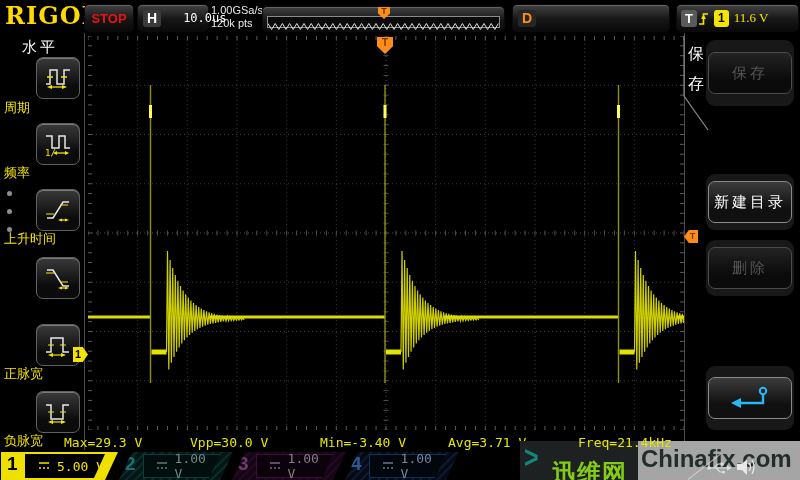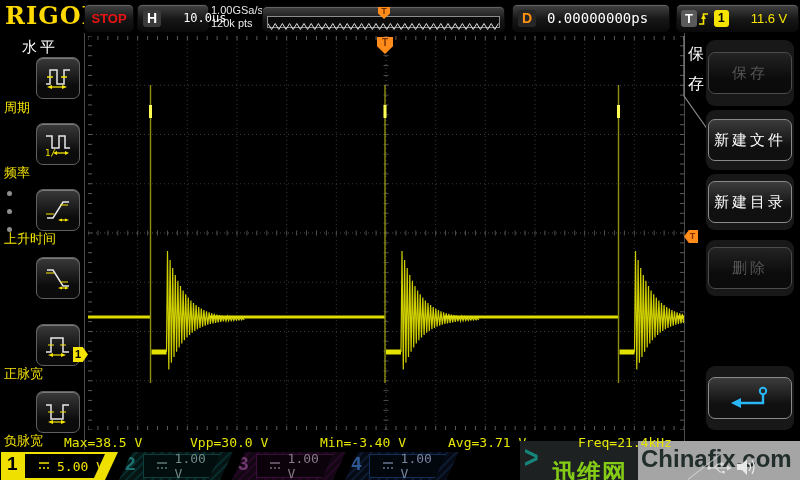--- a/index.html
+++ b/index.html
@@ -21,21 +21,21 @@
   .pvinner{position:absolute;left:4px;right:4px;top:9px;bottom:3px;border:1px solid #8d8d8d;background:#0b0b0b;}
   .pvT{position:absolute;left:115px;top:0;width:12px;height:12px;background:#ff8c1a;
        clip-path:polygon(0 0,100% 0,100% 55%,50% 100%,0 55%);color:#6e2f00;font-weight:bold;
        font-size:9px;text-align:center;line-height:9px;}
   .dbox{left:512px;width:156px;}
   .dchip{color:#ff9010;background:#262626;margin-left:5px;}
   .dval{color:#fff;font-family:"DejaVu Sans Mono",monospace;font-size:14px;margin:0 auto;padding-right:10px;}
   .trbox{left:676px;width:121px;}
   .tchip{color:#fff;background:#5a5a5a;font-size:13px;margin-left:4px;}
   .onechip{color:#000;background:#f5e400;font-size:12px;margin-left:4px;}
-  .tlvl{color:#f5e400;font-family:Liberation Sans, sans-serif;font-size:13px;margin-left:22px;}
+  .tlvl{color:#f5e400;font-family:Liberation Serif, serif;font-size:13px;margin-left:5px;}
   
   .lmhead{position:absolute;left:22px;top:38px;color:#fff;font-size:15px;letter-spacing:3px;}
   .lmbtn{position:absolute;left:36px;width:42px;height:40px;border-radius:7px;
          background:linear-gradient(#3a3a3a,#0b0b0b 70%);border:1px solid #606060;
          box-shadow:inset 0 1px 0 #7a7a7a;display:flex;align-items:center;justify-content:center;}
   .lmlabel{position:absolute;left:4px;width:96px;text-align:left;color:#f5e400;font-size:13px;}
   .dot{position:absolute;left:7px;width:5px;height:5px;border-radius:50%;background:#8f8f8f;}
   .vsep{position:absolute;top:33px;height:417px;width:1px;background:#4a4a4a;}
   
   #scope{position:absolute;left:88px;top:36px;}
@@ -102,21 +102,20 @@
   <div class="tbx preview">
     <div class="pvinner">
       <svg id="pv" width="231" height="10">
           <polyline points="0.0,2.5 3.6,8.5 7.2,2.5 10.8,8.5 14.4,2.5 18.0,8.5 21.6,2.5 25.2,8.5 28.8,2.5 32.4,8.5 36.0,2.5 39.6,8.5 43.2,2.5 46.8,8.5 50.4,2.5 54.0,8.5 57.6,2.5 61.2,8.5 64.8,2.5 68.4,8.5 72.0,2.5 75.6,8.5 79.2,2.5 82.8,8.5 86.4,2.5 90.0,8.5 93.6,2.5 97.2,8.5 100.8,2.5 104.4,8.5 108.0,2.5 111.6,8.5 115.2,2.5 118.8,8.5 122.4,2.5 126.0,8.5 129.6,2.5 133.2,8.5 136.8,2.5 140.4,8.5 144.0,2.5 147.6,8.5 151.2,2.5 154.8,8.5 158.4,2.5 162.0,8.5 165.6,2.5 169.2,8.5 172.8,2.5 176.4,8.5 180.0,2.5 183.6,8.5 187.2,2.5 190.8,8.5 194.4,2.5 198.0,8.5 201.6,2.5 205.2,8.5 208.8,2.5 212.4,8.5 216.0,2.5 219.6,8.5 223.2,2.5 226.8,8.5 230.4,2.5 " fill="none" stroke="#dcdcdc" stroke-width="1"></polyline>
         </svg>
     </div>
     <div class="pvT">T</div>
   </div>
   <div class="tbx dbox">
     <span class="chip dchip">D</span>
-    <span class="dval">0.00000000ps</span>
   </div>
   <div class="tbx trbox">
     <span class="chip tchip">T</span>
     <svg width="13" height="17">
       <path d="M2,14 H6.5 V4 H11" stroke="#f5e400" stroke-width="1.6" fill="none"></path>
       <polygon points="4,9 9,9 6.5,4.5" fill="#f5e400"></polygon>
     </svg>
     <span class="chip onechip">1</span>
     <span class="tlvl">11.6 V</span>
   </div>
@@ -535,21 +534,21 @@
       <rect x="529" y="69" width="3" height="13" fill="#ffff55"></rect>
       <line x1="531.5" y1="316" x2="546.5" y2="316" stroke="#e3e300" stroke-width="5"></line>
       <polyline points="546.5,316 547.5,215.0 548.8,333.6 550.1,224.1 551.4,326.8 552.7,232.1 554.0,320.9 555.3,238.9 556.6,315.8 557.9,244.8 559.2,311.4 560.5,250.0 561.8,307.6 563.1,254.4 564.4,304.3 565.7,258.3 567.0,301.4 568.3,261.6 569.6,298.9 570.9,264.5 572.2,296.8 573.5,267.0 574.8,294.9 576.1,269.1 577.4,293.3 578.7,271.0 580.0,291.9 581.3,272.6 582.6,290.7 583.9,274.0 585.2,289.7 586.5,275.2 587.8,288.8 589.1,276.3 590.4,288.0 591.7,277.2 593.0,287.3 594.3,277.9 595.6,286.8 596.9,278.6 598.2,286.3 599.5,279.2 600.8,285.8 602.1,279.7 603.4,285.4 604.7,280.2 606.0,285.1 607.3,280.5 608.6,284.8 609.9,280.9 611.2,284.6 612.5,281.2 613.8,284.4 615.1,281.4 616.4,284.2 617.7,281.6 619.0,284.0 620.3,281.8 621.6,283.9 622.9,282.0 624.2,283.8" fill="none" stroke="#cfcf00" stroke-width="1.2"></polyline>
       <line x1="589.5" y1="281" x2="596" y2="281" stroke="#dcdc00" stroke-width="3"></line>
     </svg>
 
   <div class="mark topT">T</div>
   <div class="mark rightT">T</div>
   <div class="mark ch1mark">1</div>
 
-  <div class="meas m0">Max=38.5 V</div>
+  <div class="meas m0">Max=29.3 V</div>
   <div class="meas m1">Vpp=30.0 V</div>
   <div class="meas m2">Min=-3.40 V</div>
   <div class="meas m3">Avg=3.71 V</div>
   <div class="meas m4">Freq=21.4kHz</div>
 
   <div class="chbar">
     <div class="ch c1">
       <span class="num">1</span>
       <span class="chval">
         <svg width="12" height="10">
@@ -609,23 +608,20 @@
 
   <svg class="tabsvg" width="26" height="100">
     <path d="M1,0 V60 L25,94" stroke="#8a8a8a" stroke-width="1.2" fill="none"></path>
   </svg>
   <div class="tabch" style="top:44px">保</div>
   <div class="tabch" style="top:74px">存</div>
 
   <div class="slot" style="top:40px;height:66px">
     <div class="skbtn dis">保存</div>
   </div>
-  <div class="slot" style="top:110px;height:60px">
-    <div class="skbtn">新建文件</div>
-  </div>
   <div class="slot" style="top:174px;height:56px">
     <div class="skbtn">新建目录</div>
   </div>
   <div class="slot" style="top:240px;height:56px">
     <div class="skbtn dis">删除</div>
   </div>
   <div class="slot" style="top:366px;height:64px">
     <div class="skbtn">
       <svg width="44" height="26">
         <path d="M35,9 V18 H12" stroke="#29b6f6" stroke-width="2.4" fill="none"></path>

